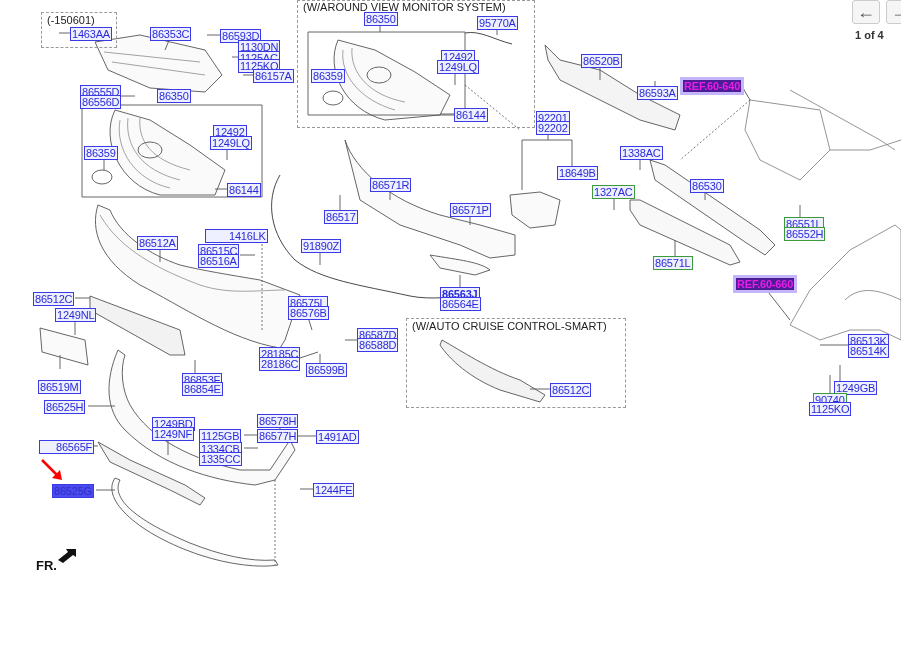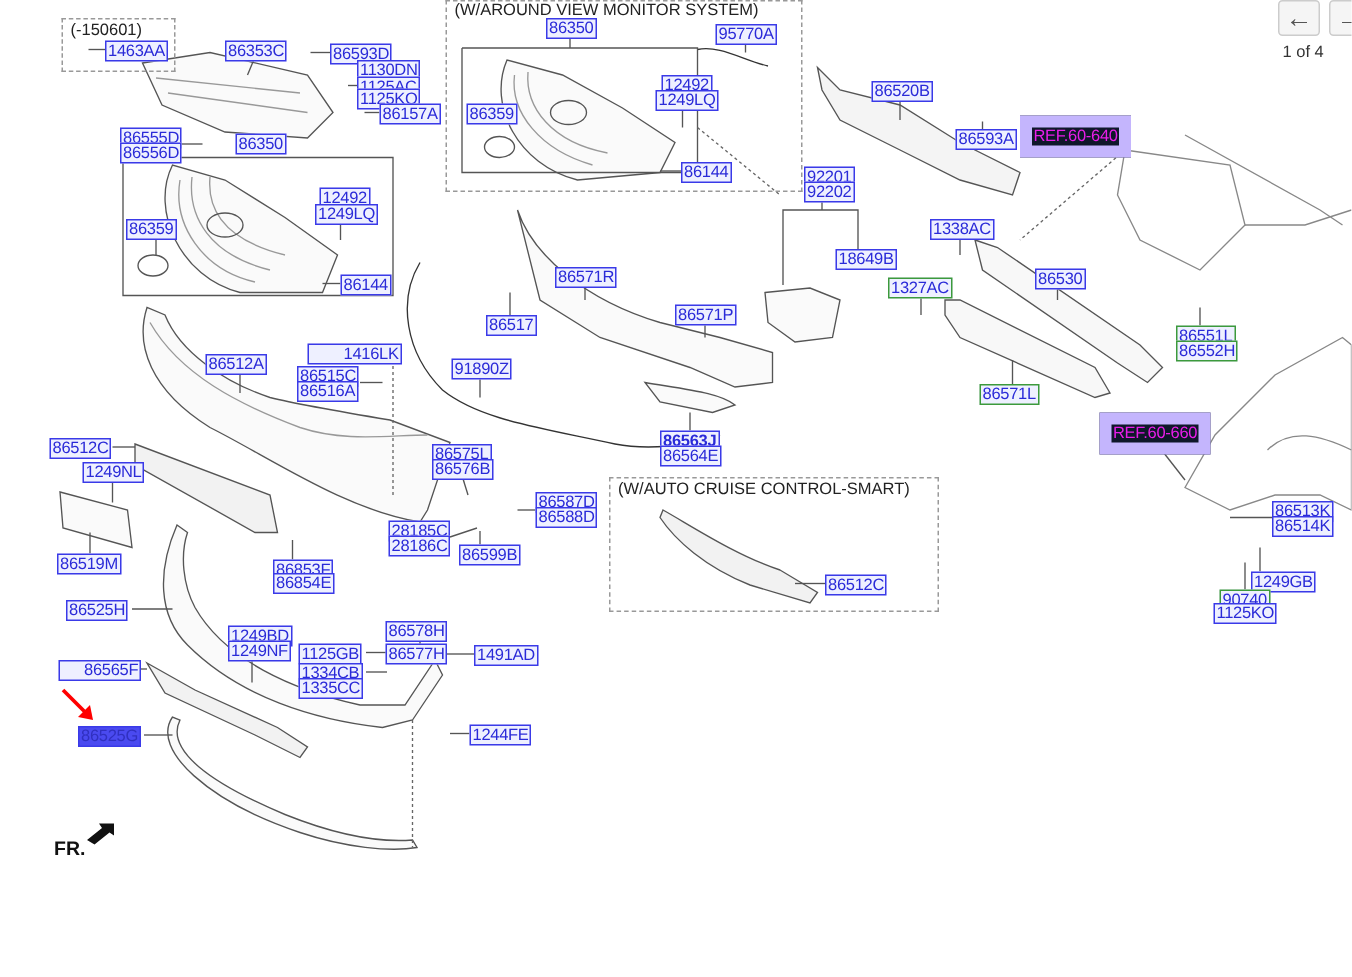--- a/index.html
+++ b/index.html
@@ -4,30 +4,30 @@
 <style>
   html, body { margin: 0; padding: 0; background: #ffffff; }
   body { width: 901px; height: 651px; position: relative; overflow: hidden; font-family: "Liberation Sans", sans-serif; }
   #diagram { position: absolute; left: 0; top: 0; width: 901px; height: 651px; }
   .lbl {
     position: absolute; height: 12px; line-height: 12px; font-size: 11px; padding: 0 1px;
     color: #2a2ad8; background: #eef0ff; border: 1px solid #3a3ae8; white-space: nowrap;
     letter-spacing: -0.2px; cursor: pointer;
   }
   .lbl.green { border-color: #3c9a3c; }
-  .lbl.ref { color: #e81ee8; border: 8px solid #c4b5fd; background: #0f172a; font-weight: normal; }
+  .lbl.ref { color: #e81ee8; border: 3px solid #c4b5fd; background: #4c1d95; font-weight: bold; }
   .lbl.sel { background: #4a4af0; color: #3030c0; }
   .note { position: absolute; font-size: 11px; color: #222; white-space: nowrap; }
   .dash-box { position: absolute; border: 1px dashed #999; }
   .nav-btn {
     position: absolute; top: 0; width: 26px; height: 22px; border: 1px solid #ccc; border-radius: 3px;
     background: #f5f5f5; display: flex; align-items: center; justify-content: center; color: #555; font-size: 18px;
     cursor: pointer;
   }
-  .pager { position: absolute; left: 855px; top: 29px; font-size: 11px; color: #333; }
+  .pager { position: absolute; left: 855px; top: 29px; font-size: 11px; color: #333; font-weight: bold; }
   .fr { position: absolute; left: 36px; top: 558px; font-size: 13px; font-weight: bold; color: #111; }
 </style>
 </head>
 <body>
 
 <svg id="diagram" viewBox="0 0 901 651" xmlns="http://www.w3.org/2000/svg">
   <g fill="none" stroke="#555" stroke-width="0.9">
 
     <path d="M95,42 L140,35 L205,50 L222,75 L205,92 L150,88 L108,70 Z" fill="#fafafa"></path>
     <path d="M104,52 L200,62 M112,62 L205,75" stroke="#999"></path>
@@ -209,21 +209,21 @@
     <div class="lbl" style="left: 288px; top: 296px;">86575L</div>
     <div class="lbl" style="left: 288px; top: 306px;">86576B</div>
     <div class="lbl" style="left: 55px; top: 308px;">1249NL</div>
     <div class="lbl" style="left: 357px; top: 328px;">86587D</div>
     <div class="lbl" style="left: 357px; top: 338px;">86588D</div>
     <div class="lbl" style="left: 848px; top: 334px;">86513K</div>
     <div class="lbl" style="left: 848px; top: 344px;">86514K</div>
     <div class="lbl" style="left: 259px; top: 347px;">28185C</div>
     <div class="lbl" style="left: 259px; top: 357px;">28186C</div>
     <div class="lbl" style="left: 306px; top: 363px;">86599B</div>
-    <div class="lbl" style="left: 38px; top: 369px; text-align: right;">86519M</div>
+    <div class="lbl" style="left: 38px; top: 380px; text-align: right;">86519M</div>
     <div class="lbl" style="left: 182px; top: 373px;">86853F</div>
     <div class="lbl" style="left: 182px; top: 382px;">86854E</div>
     <div class="lbl" style="left: 550px; top: 383px;">86512C</div>
     <div class="lbl" style="left: 834px; top: 381px;">1249GB</div>
     <div class="lbl green" style="left: 813px; top: 393px; text-decoration: underline;">90740</div>
     <div class="lbl" style="left: 809px; top: 402px;">1125KO</div>
     <div class="lbl" style="left: 44px; top: 400px;">86525H</div>
     <div class="lbl" style="left: 257px; top: 429px;">86577H</div>
     <div class="lbl" style="left: 257px; top: 414px;">86578H</div>
     <div class="lbl" style="left: 152px; top: 417px;">1249BD</div>

